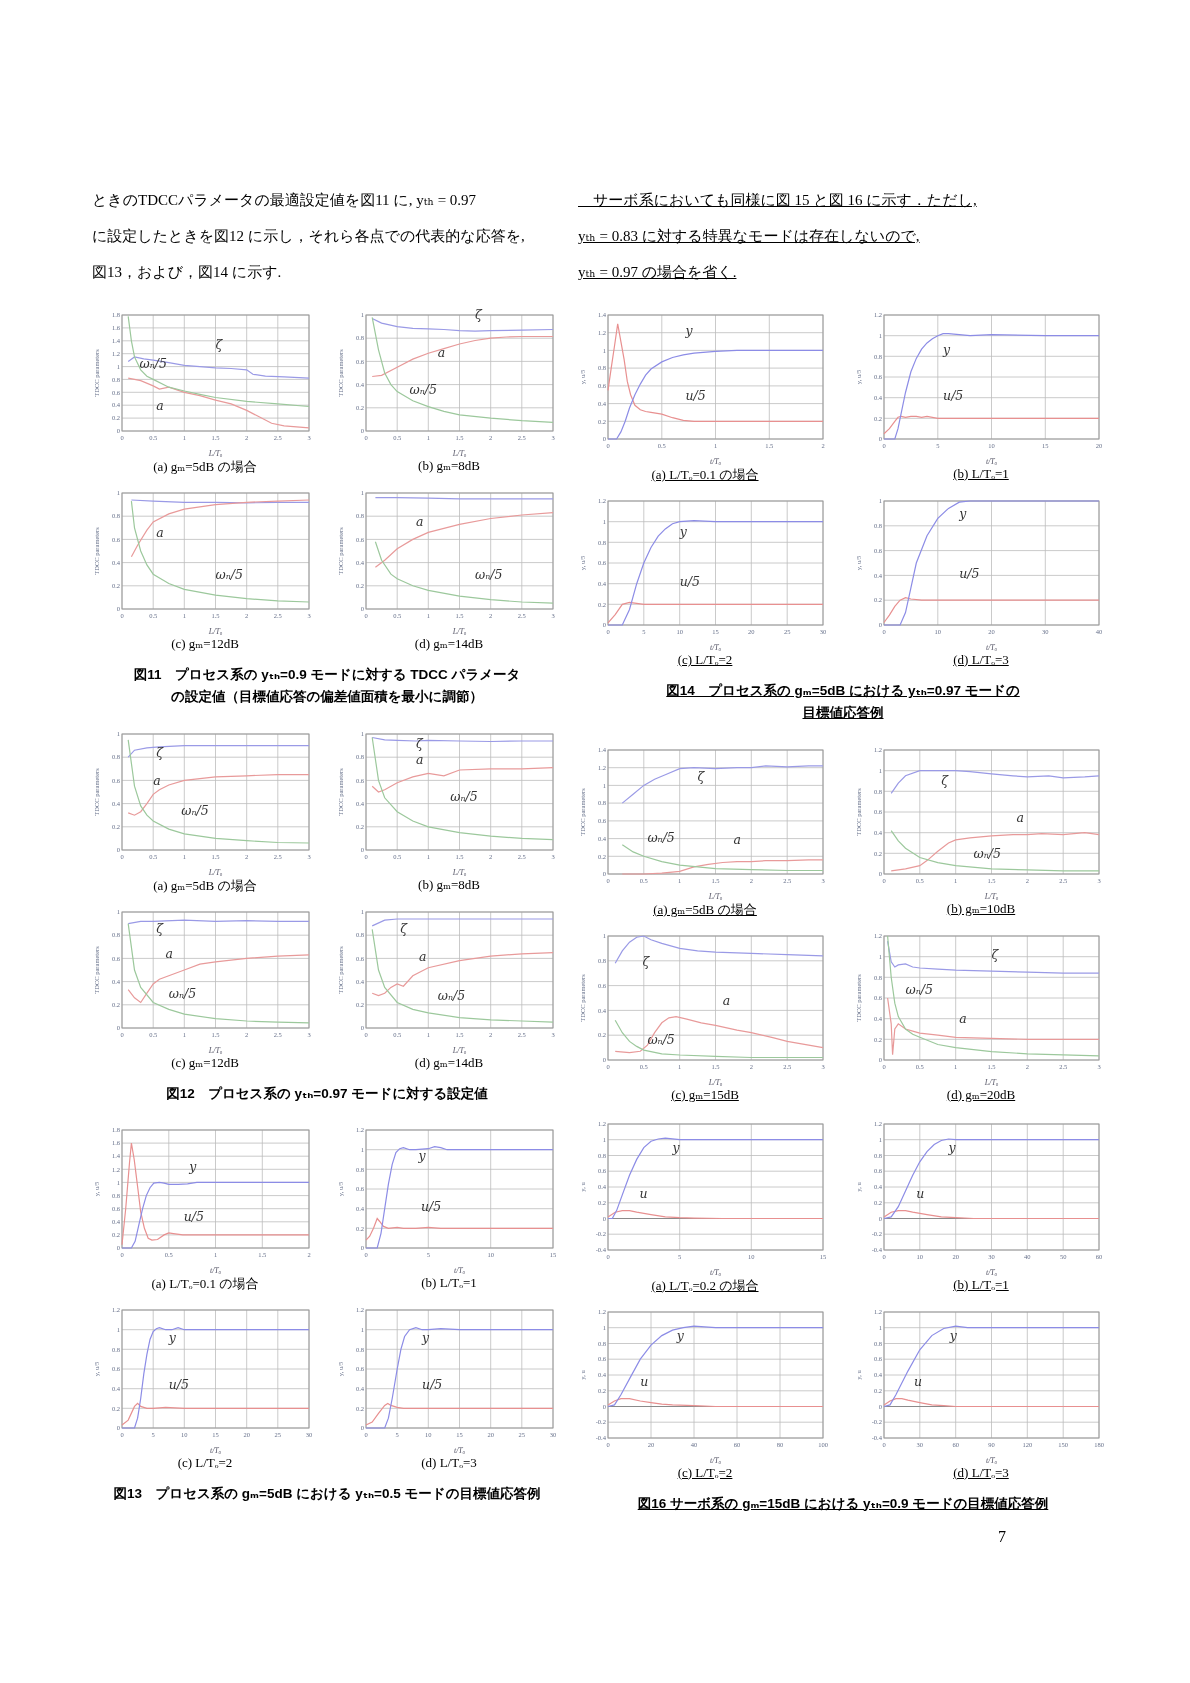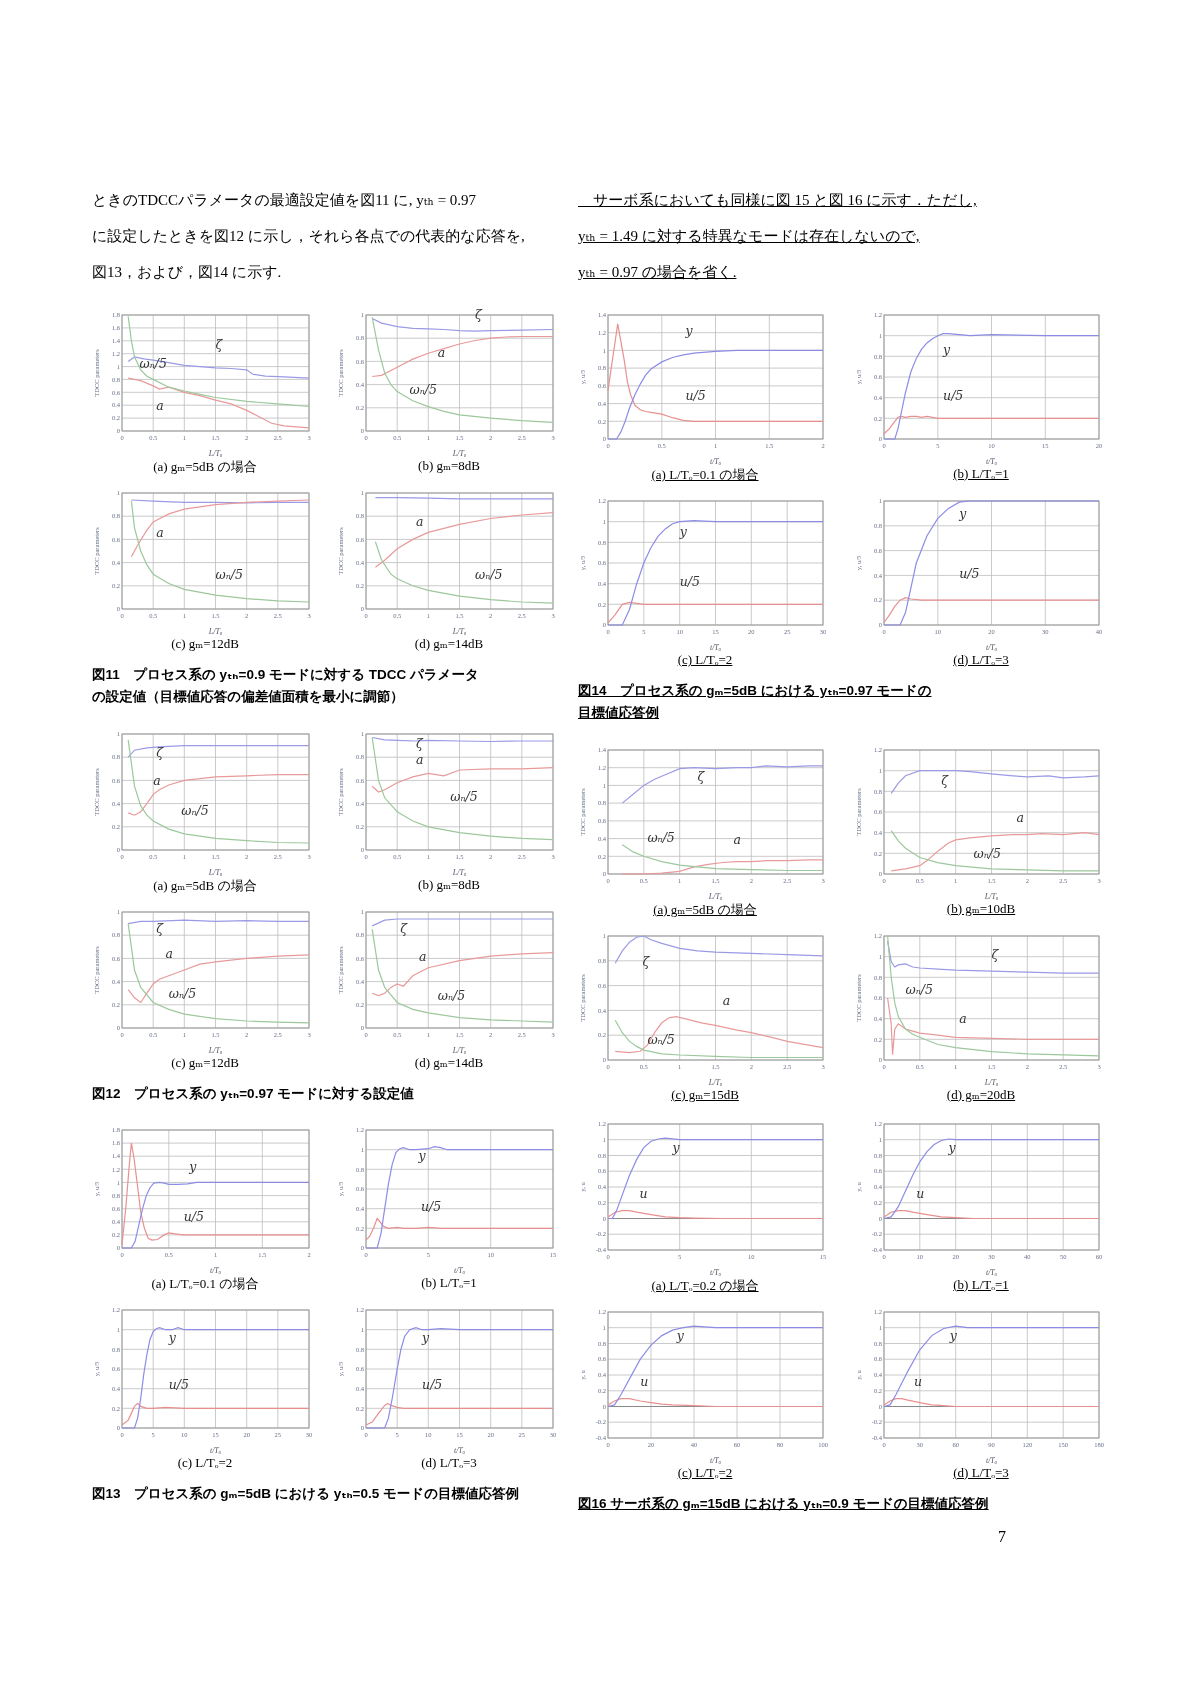--- a/index.html
+++ b/index.html
@@ -12,21 +12,21 @@
   .col-left{width:470px;}
   .col-right{width:530px;text-decoration:underline;}
   .para{font-size:15px;line-height:36px;margin:0 0 18px 0;}
   .para .pline{display:block;white-space:nowrap;}
   .figure{margin:0 0 4px 0;}
   .subplot-grid{display:flex;flex-wrap:wrap;justify-content:space-between;}
   .subplot{text-align:center;margin-bottom:2px;}
   .subcaption{font-size:13px;margin:0 0 8px 0;color:#000;}
   .figcaption{
     font-family:"Liberation Sans","DejaVu Sans",sans-serif;
-    font-weight:bold;font-size:13.5px;line-height:1.65;
+    font-weight:bold;font-size:13.5px;line-height:1.65;text-align:center;
     margin:2px 0 14px 0;
   }
   .page-number{position:absolute;left:998px;top:1528px;font-size:16px;}
   svg{display:block;margin:0 auto;}
 </style>
 </head>
 <body>
 
 <div class="content">
   <div class="col col-left">
@@ -536,21 +536,21 @@
           </div>
         </div>
         <div class="figcaption">
           <div>図13　プロセス系の gₘ=5dB における yₜₕ=0.5 モードの目標値応答例</div>
         </div>
       </section>
   </div>
   <div class="col col-right">
     <p class="para">
       <span class="pline">　サーボ系においても同様に図 15 と図 16 に示す．ただし,</span>
-      <span class="pline">yₜₕ = 1.49 に対する特異なモードは存在しないので,</span>
+      <span class="pline">yₜₕ = 0.83 に対する特異なモードは存在しないので,</span>
       <span class="pline">yₜₕ = 0.97 の場合を省く.</span>
     </p>
     <section class="figure">
         <div class="subplot-grid">
           <div class="subplot">
             <svg width="254" height="158">
               <line x1="30.0" y1="7" x2="30.0" y2="131" stroke="#bcbcbc" stroke-width="0.8"></line>
               <text x="30.0" y="139.5" font-size="6.5" fill="#66708a" text-anchor="middle">0</text>
               <line x1="83.8" y1="7" x2="83.8" y2="131" stroke="#bcbcbc" stroke-width="0.8"></line>
               <text x="83.8" y="139.5" font-size="6.5" fill="#66708a" text-anchor="middle">0.5</text>

